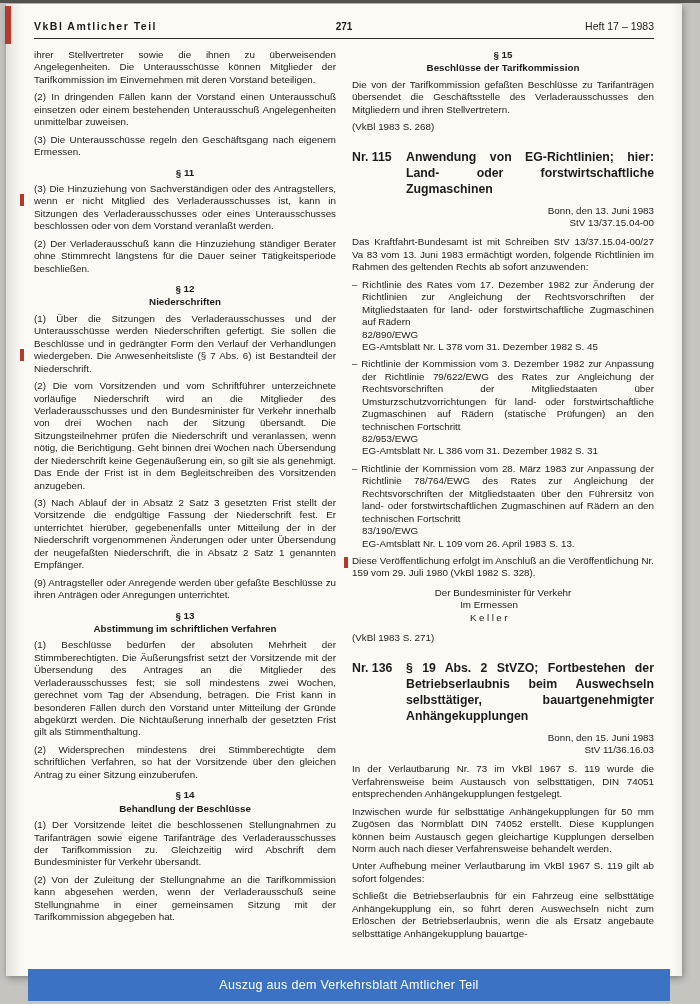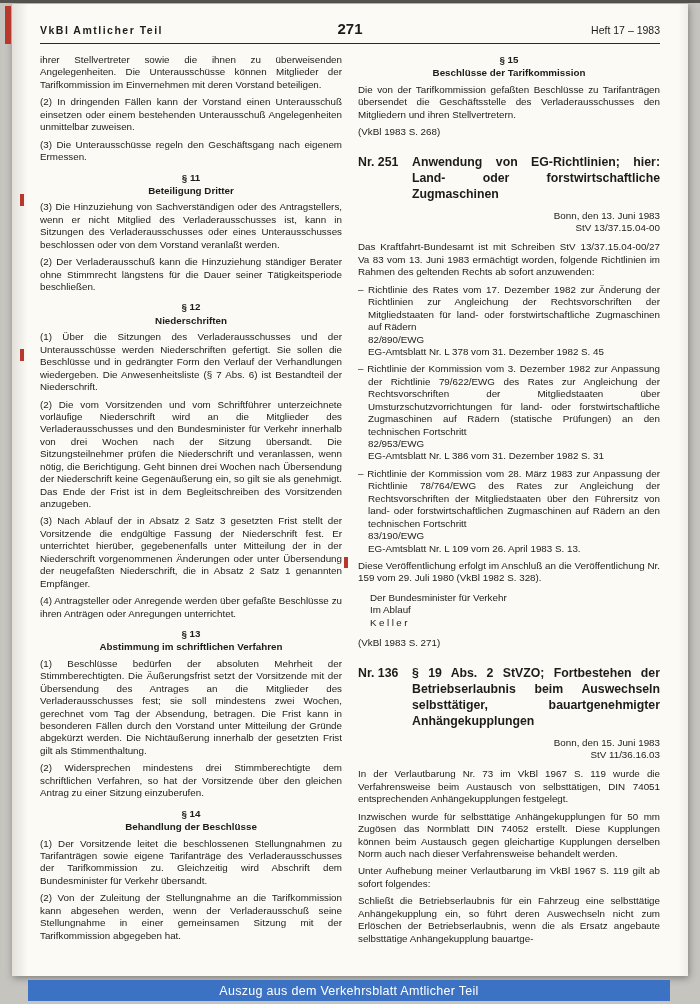--- a/index.html
+++ b/index.html
@@ -7,47 +7,47 @@
   body{
     background:#c6c4bf;
     font-family:"Liberation Sans",sans-serif;
     color:#1d1c1a;
     position:relative;
     overflow:hidden;
   }
   .scan{position:absolute;inset:0;}
   .edge-top{position:absolute;top:0;left:0;right:0;height:3px;background:#56544f;}
   .page{
-    position:absolute;left:12px;top:4px;width:676px;height:972px;
+    position:absolute;left:6px;top:4px;width:676px;height:972px;
     background:linear-gradient(90deg,#e3e0d9 0,#fbfaf5 16px,#fbfaf5 calc(100% - 10px),#f0eee7 100%);
     box-shadow:1px 2px 7px rgba(40,40,38,.45);
     overflow:hidden;
   }
   .hdr{display:flex;align-items:baseline;padding:16px 28px 3px;font-size:10.5px;}
   .hdr-left{flex:1;font-weight:bold;letter-spacing:1.5px;}
-  .hdr-center{font-weight:bold;font-size:15px;}
+  .hdr-center{font-weight:bold;font-size:10px;}
   .hdr-right{flex:1;text-align:right;}
   .rule{margin:3px 28px 0;border-top:1.5px solid #2b2a27;}
   .cols{display:flex;gap:16px;padding:10px 28px 0;height:912px;overflow:hidden;}
   .col{flex:1;min-width:0;font-size:9.8px;line-height:1.27;}
   .p{text-align:justify;margin-bottom:5px;}
   .sec{text-align:center;font-weight:bold;margin:8px 0 4px;}
   .sec-num{margin-bottom:1px;}
   .notice-head{display:flex;font-weight:bold;font-size:12.3px;line-height:1.3;margin:16px 0 7px;}
   .notice-no{width:54px;flex:none;}
   .notice-title{flex:1;text-align:justify;}
   .dateline{text-align:right;margin-bottom:7px;}
   .ditem{padding-left:10px;margin-bottom:5px;}
   .ditem-text{text-indent:-10px;text-align:justify;}
-  .signature{text-align:left;margin:7px 12px 8px;}
+  .signature{text-align:center;margin:7px 12px 8px;}
   .sig-indent-a{padding-right:28px;}
   .sig-indent-b{padding-right:26px;letter-spacing:2.5px;}
   .ref{margin-top:4px;}
   .banner{
-    position:absolute;left:28px;right:30px;bottom:3px;height:21px;
+    position:absolute;left:28px;right:30px;bottom:3px;height:32px;
     background:#3b72c3;color:#ffffff;
     display:flex;align-items:center;justify-content:center;
     font-size:12.5px;letter-spacing:.3px;
   }
   .mark{position:absolute;background:#b8392b;}
   .mark-corner{left:5px;top:6px;width:6px;height:38px;}
   .mark-s11{left:20px;top:194px;width:4px;height:12px;}
   .mark-s12{left:20px;top:349px;width:4px;height:12px;}
   .mark-ewg{left:344px;top:557px;width:4px;height:11px;}
 </style>
@@ -68,33 +68,32 @@
 
     <div class="cols">
 
       <div class="col">
         <p class="p">ihrer Stellvertreter sowie die ihnen zu überweisenden Angelegenheiten. Die Unterausschüsse können Mitglieder der Tarifkommission im Einvernehmen mit deren Vorstand beteiligen.</p>
         <p class="p">(2) In dringenden Fällen kann der Vorstand einen Unterausschuß einsetzen oder einem bestehenden Unterausschuß Angelegenheiten unmittelbar zuweisen.</p>
         <p class="p">(3) Die Unterausschüsse regeln den Geschäftsgang nach eigenem Ermessen.</p>
 
         <div class="sec">
           <div class="sec-num">§ 11</div>
-          <div class="sec-title">Beteiligung Dritter</div>
         </div>
         <p class="p">(3) Die Hinzuziehung von Sachverständigen oder des Antragstellers, wenn er nicht Mitglied des Verladerausschusses ist, kann in Sitzungen des Verladerausschusses oder eines Unterausschusses beschlossen oder von dem Vorstand veranlaßt werden.</p>
         <p class="p">(2) Der Verladerausschuß kann die Hinzuziehung ständiger Berater ohne Stimmrecht längstens für die Dauer seiner Tätigkeitsperiode beschließen.</p>
 
         <div class="sec">
           <div class="sec-num">§ 12</div>
           <div class="sec-title">Niederschriften</div>
         </div>
         <p class="p">(1) Über die Sitzungen des Verladerausschusses und der Unterausschüsse werden Niederschriften gefertigt. Sie sollen die Beschlüsse und in gedrängter Form den Verlauf der Verhandlungen wiedergeben. Die Anwesenheitsliste (§ 7 Abs. 6) ist Bestandteil der Niederschrift.</p>
         <p class="p">(2) Die vom Vorsitzenden und vom Schriftführer unterzeichnete vorläufige Niederschrift wird an die Mitglieder des Verladerausschusses und den Bundesminister für Verkehr innerhalb von drei Wochen nach der Sitzung übersandt. Die Sitzungsteilnehmer prüfen die Niederschrift und veranlassen, wenn nötig, die Berichtigung. Geht binnen drei Wochen nach Übersendung der Niederschrift keine Gegenäußerung ein, so gilt sie als genehmigt. Das Ende der Frist ist in dem Begleitschreiben des Vorsitzenden anzugeben.</p>
         <p class="p">(3) Nach Ablauf der in Absatz 2 Satz 3 gesetzten Frist stellt der Vorsitzende die endgültige Fassung der Niederschrift fest. Er unterrichtet hierüber, gegebenenfalls unter Mitteilung der in der Niederschrift vorgenommenen Änderungen oder unter Übersendung der neugefaßten Niederschrift, die in Absatz 2 Satz 1 genannten Empfänger.</p>
-        <p class="p">(4) Antragsteller oder Anregende werden über gefaßte Beschlüsse zu ihren Anträgen oder Anregungen unterrichtet.</p>
+        <p class="p">(9) Antragsteller oder Anregende werden über gefaßte Beschlüsse zu ihren Anträgen oder Anregungen unterrichtet.</p>
 
         <div class="sec">
           <div class="sec-num">§ 13</div>
           <div class="sec-title">Abstimmung im schriftlichen Verfahren</div>
         </div>
         <p class="p">(1) Beschlüsse bedürfen der absoluten Mehrheit der Stimmberechtigten. Die Äußerungsfrist setzt der Vorsitzende mit der Übersendung des Antrages an die Mitglieder des Verladerausschusses fest; sie soll mindestens zwei Wochen, gerechnet vom Tag der Absendung, betragen. Die Frist kann in besonderen Fällen durch den Vorstand unter Mitteilung der Gründe abgekürzt werden. Die Nichtäußerung innerhalb der gesetzten Frist gilt als Stimmenthaltung.</p>
         <p class="p">(2) Widersprechen mindestens drei Stimmberechtigte dem schriftlichen Verfahren, so hat der Vorsitzende über den gleichen Antrag zu einer Sitzung einzuberufen.</p>
 
         <div class="sec">
           <div class="sec-num">§ 14</div>
@@ -106,21 +105,21 @@
 
       <div class="col">
         <div class="sec" style="margin-top:0;">
           <div class="sec-num">§ 15</div>
           <div class="sec-title">Beschlüsse der Tarifkommission</div>
         </div>
         <p class="p">Die von der Tarifkommission gefaßten Beschlüsse zu Tarifanträgen übersendet die Geschäftsstelle des Verladerausschusses den Mitgliedern und ihren Stellvertretern.</p>
         <p class="p ref">(VkBl 1983 S. 268)</p>
 
         <div class="notice-head">
-          <div class="notice-no">Nr. 251</div>
+          <div class="notice-no">Nr. 115</div>
           <div class="notice-title">Anwendung von EG-Richtlinien; hier: Land- oder forstwirtschaftliche Zugmaschinen</div>
         </div>
         <div class="dateline">
           <div>Bonn, den 13. Juni 1983</div>
           <div>StV 13/37.15.04-00</div>
         </div>
         <p class="p">Das Kraftfahrt-Bundesamt ist mit Schreiben StV 13/37.15.04-00/27 Va 83 vom 13. Juni 1983 ermächtigt worden, folgende Richtlinien im Rahmen des geltenden Rechts ab sofort anzuwenden:</p>
 
         <div class="ditem">
           <div class="ditem-text">– Richtlinie des Rates vom 17. Dezember 1982 zur Änderung der Richtlinien zur Angleichung der Rechtsvorschriften der Mitgliedstaaten für land- oder forstwirtschaftliche Zugmaschinen auf Rädern</div>
@@ -135,21 +134,21 @@
         <div class="ditem">
           <div class="ditem-text">– Richtlinie der Kommission vom 28. März 1983 zur Anpassung der Richtlinie 78/764/EWG des Rates zur Angleichung der Rechtsvorschriften der Mitgliedstaaten über den Führersitz von land- oder forstwirtschaftlichen Zugmaschinen auf Rädern an den technischen Fortschritt</div>
           <div>83/190/EWG</div>
           <div>EG-Amtsblatt Nr. L 109 vom 26. April 1983 S. 13.</div>
         </div>
 
         <p class="p">Diese Veröffentlichung erfolgt im Anschluß an die Veröffentlichung Nr. 159 vom 29. Juli 1980 (VkBl 1982 S. 328).</p>
 
         <div class="signature">
           <div>Der Bundesminister für Verkehr</div>
-          <div class="sig-indent-a">Im Ablauf</div>
+          <div class="sig-indent-a">Im Ermessen</div>
           <div class="sig-indent-b">Keller</div>
         </div>
         <p class="p ref">(VkBl 1983 S. 271)</p>
 
         <div class="notice-head">
           <div class="notice-no">Nr. 136</div>
           <div class="notice-title">§ 19 Abs. 2 StVZO; Fortbestehen der Betriebserlaubnis beim Auswechseln selbsttätiger, bauartgenehmigter Anhängekupplungen</div>
         </div>
         <div class="dateline">
           <div>Bonn, den 15. Juni 1983</div>

